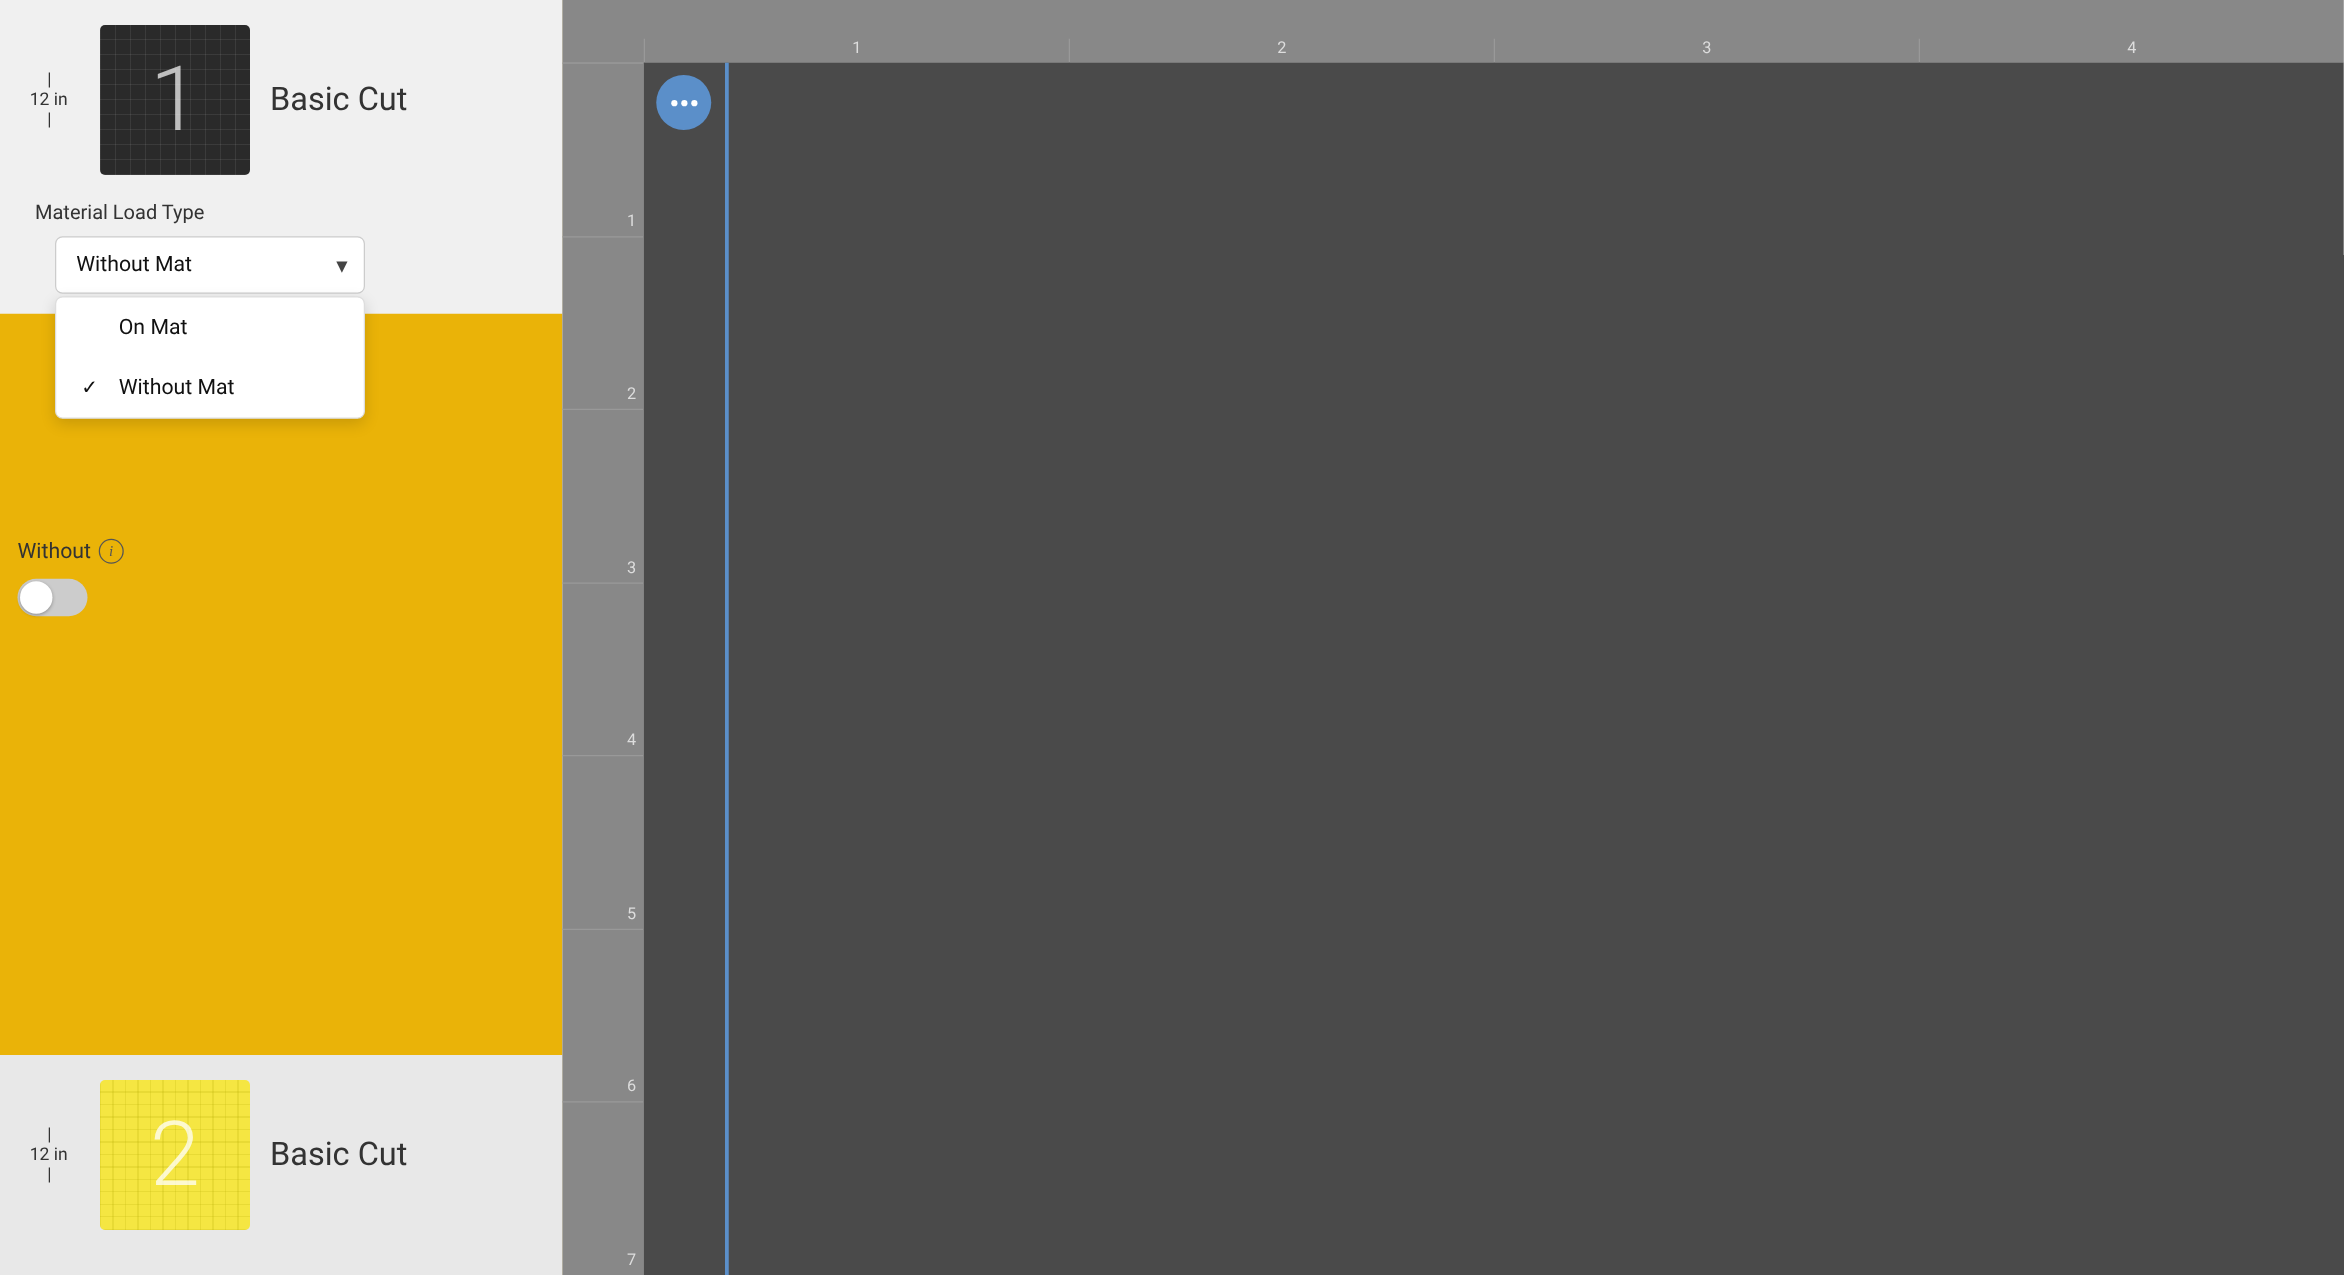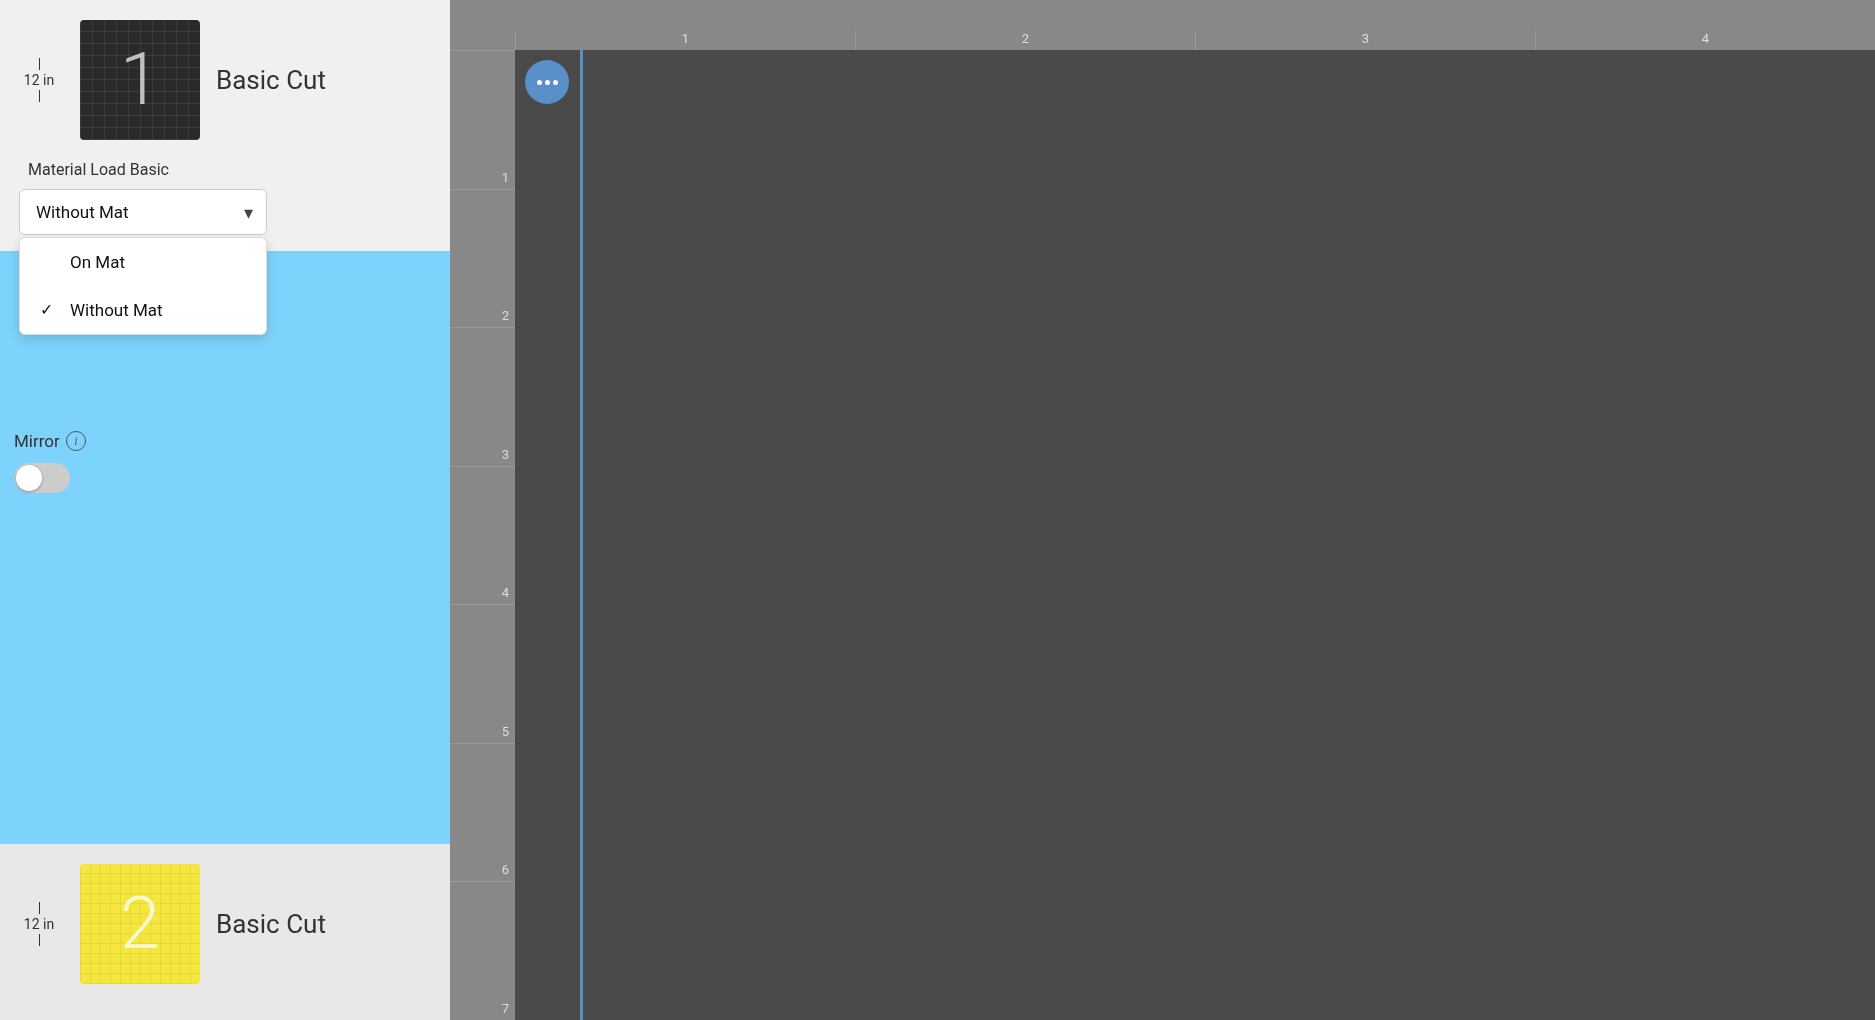--- a/index.html
+++ b/index.html
@@ -9,21 +9,21 @@
       background: #f0f0f0;
       font-family: -apple-system, BlinkMacSystemFont, 'Segoe UI', Roboto, sans-serif;
       overflow: hidden;
       display: flex;
     }
 
     
     .left-panel {
       width: 450px;
       height: 1020px;
-      background: #7dd3fc;
+      background: #eab308;
       position: relative;
       flex-shrink: 0;
     }
 
     
     .mat-section {
       padding: 20px 14px 16px 14px;
       background: #f0f0f0;
     }
 
@@ -116,21 +116,21 @@
     
     .section-label {
       font-size: 16px;
       color: #333;
       margin-bottom: 10px;
       margin-left: 14px;
     }
 
     .dropdown-wrapper {
       position: relative;
-      margin: 0 5px;
+      margin: 0 30px;
       width: 248px;
       border-radius: 12px;
     }
 
     .dropdown-select {
       width: 100%;
       padding: 12px 16px;
       font-size: 17px;
       border: 1.5px solid #ccc;
       border-radius: 6px;
@@ -362,21 +362,21 @@
         <span>12 in</span>
         <span class="tick tick-bottom"></span>
       </div>
       <div class="mat-thumbnail dark">
         <div class="mat-thumbnail-grid"></div>
         <span class="mat-number">1</span>
       </div>
       <span class="mat-label">Basic Cut</span>
     </div>
 
-    <div class="section-label">Material Load Basic</div>
+    <div class="section-label">Material Load Type</div>
 
     <div class="dropdown-wrapper">
       <div class="dropdown-select">
         <span>Without Mat</span>
       </div>
       <span class="dropdown-arrow">▾</span>
 
       <div class="dropdown-menu">
         <div class="dropdown-item">
           <span class="no-check"></span>
@@ -385,21 +385,21 @@
         <div class="dropdown-item">
           <span class="check-icon">✓</span>
           <span>Without Mat</span>
         </div>
       </div>
     </div>
   </div>
 
   <div class="mirror-section" style="margin-top: 160px;">
     <div class="mirror-label-row">
-      <span class="mirror-label">Mirror</span>
+      <span class="mirror-label">Without</span>
       <span class="info-icon">i</span>
     </div>
     <div class="toggle">
       <div class="toggle-knob"></div>
     </div>
   </div>
 
   <div class="mat-section mat2">
     <div class="mat-header">
       <div class="mat-size-indicator">

